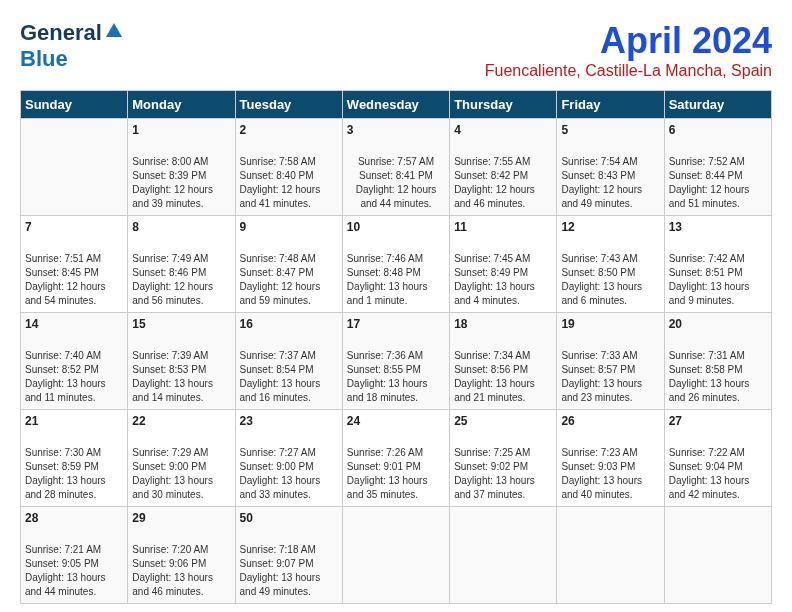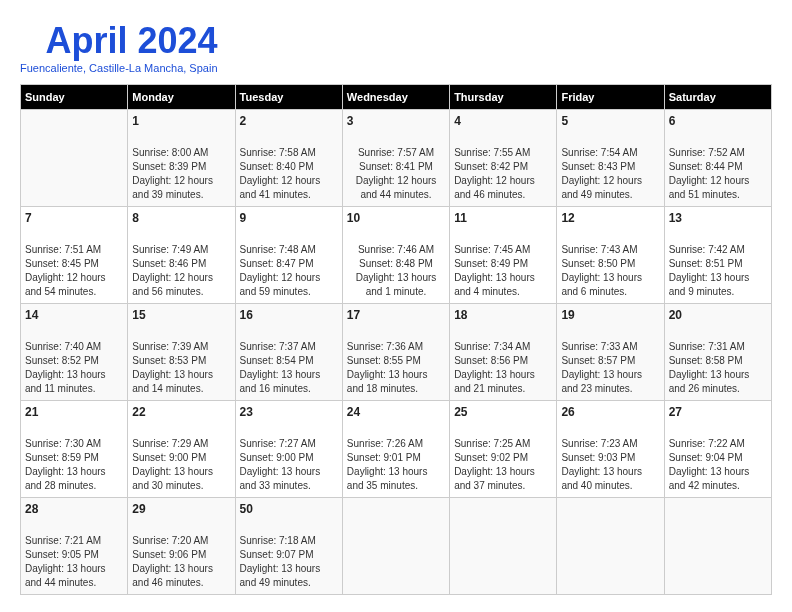--- a/index.html
+++ b/index.html
@@ -27,34 +27,34 @@
     }
     .title-area {
       text-align: right;
     }
     .main-title {
       font-size: 36px;
       font-weight: bold;
       color: #1d4ed8;
     }
     .subtitle {
-      font-size: 11px;
-      color: #1d4ed8;
+      font-size: 16px;
+      color: #b91c1c;
     }
     table {
       width: 100%;
       border-collapse: collapse;
       font-size: 11px;
     }
     thead tr th {
-      background-color: #000000;
+      background-color: #0c4a6e;
       color: #fff;
       padding: 6px 4px;
       text-align: left;
-      font-size: 11px;
+      font-size: 13px;
       font-weight: bold;
       border: 1px solid #ccc;
     }
     tbody tr td {
       border: 1px solid #ccc;
       padding: 4px 4px;
       vertical-align: top;
       font-size: 10.5px;
       color: #222;
       min-height: 70px;
@@ -75,20 +75,31 @@
       font-size: 10px;
       line-height: 1.4;
       color: #333;
       margin-top: 18px;
     }
   </style>
 </head>
 <body>
 
 <div class="header-area">
+  <div class="logo">
+    <div class="logo-line">
+      <span style="font-size:22px;font-weight:bold;color:#1a3a5c;">General</span>
+      <svg width="20" height="20" viewBox="0 0 20 20" style="margin-left:2px;margin-top:-4px;">
+        <polygon points="10,2 18,16 2,16" fill="#1a6fb5"></polygon>
+      </svg>
+    </div>
+    <div>
+      <span style="font-size:22px;font-weight:bold;color:#1a6fb5;">Blue</span>
+    </div>
+  </div>
   <div class="title-area">
     <div class="main-title">April 2024</div>
     <div class="subtitle">Fuencaliente, Castille-La Mancha, Spain</div>
   </div>
 </div>
 
 <table>
   <thead>
     <tr id="header-row">
     <th>Sunday</th>
@@ -163,21 +174,21 @@
         </td>
         <td>
           <span class="day-num">9</span>
           <div class="cell-content" style="white-space: pre-line;">Sunrise: 7:48 AM
 Sunset: 8:47 PM
 Daylight: 12 hours
 and 59 minutes.</div>
         </td>
         <td>
           <span class="day-num">10</span>
-          <div class="cell-content" style="white-space: pre-line; text-align: center;">Sunrise: 7:46 AM
+          <div class="cell-content" style="white-space: pre-line;">Sunrise: 7:46 AM
 Sunset: 8:48 PM
 Daylight: 13 hours
 and 1 minute.</div>
         </td>
         <td>
           <span class="day-num">11</span>
           <div class="cell-content" style="white-space: pre-line;">Sunrise: 7:45 AM
 Sunset: 8:49 PM
 Daylight: 13 hours
 and 4 minutes.</div>

